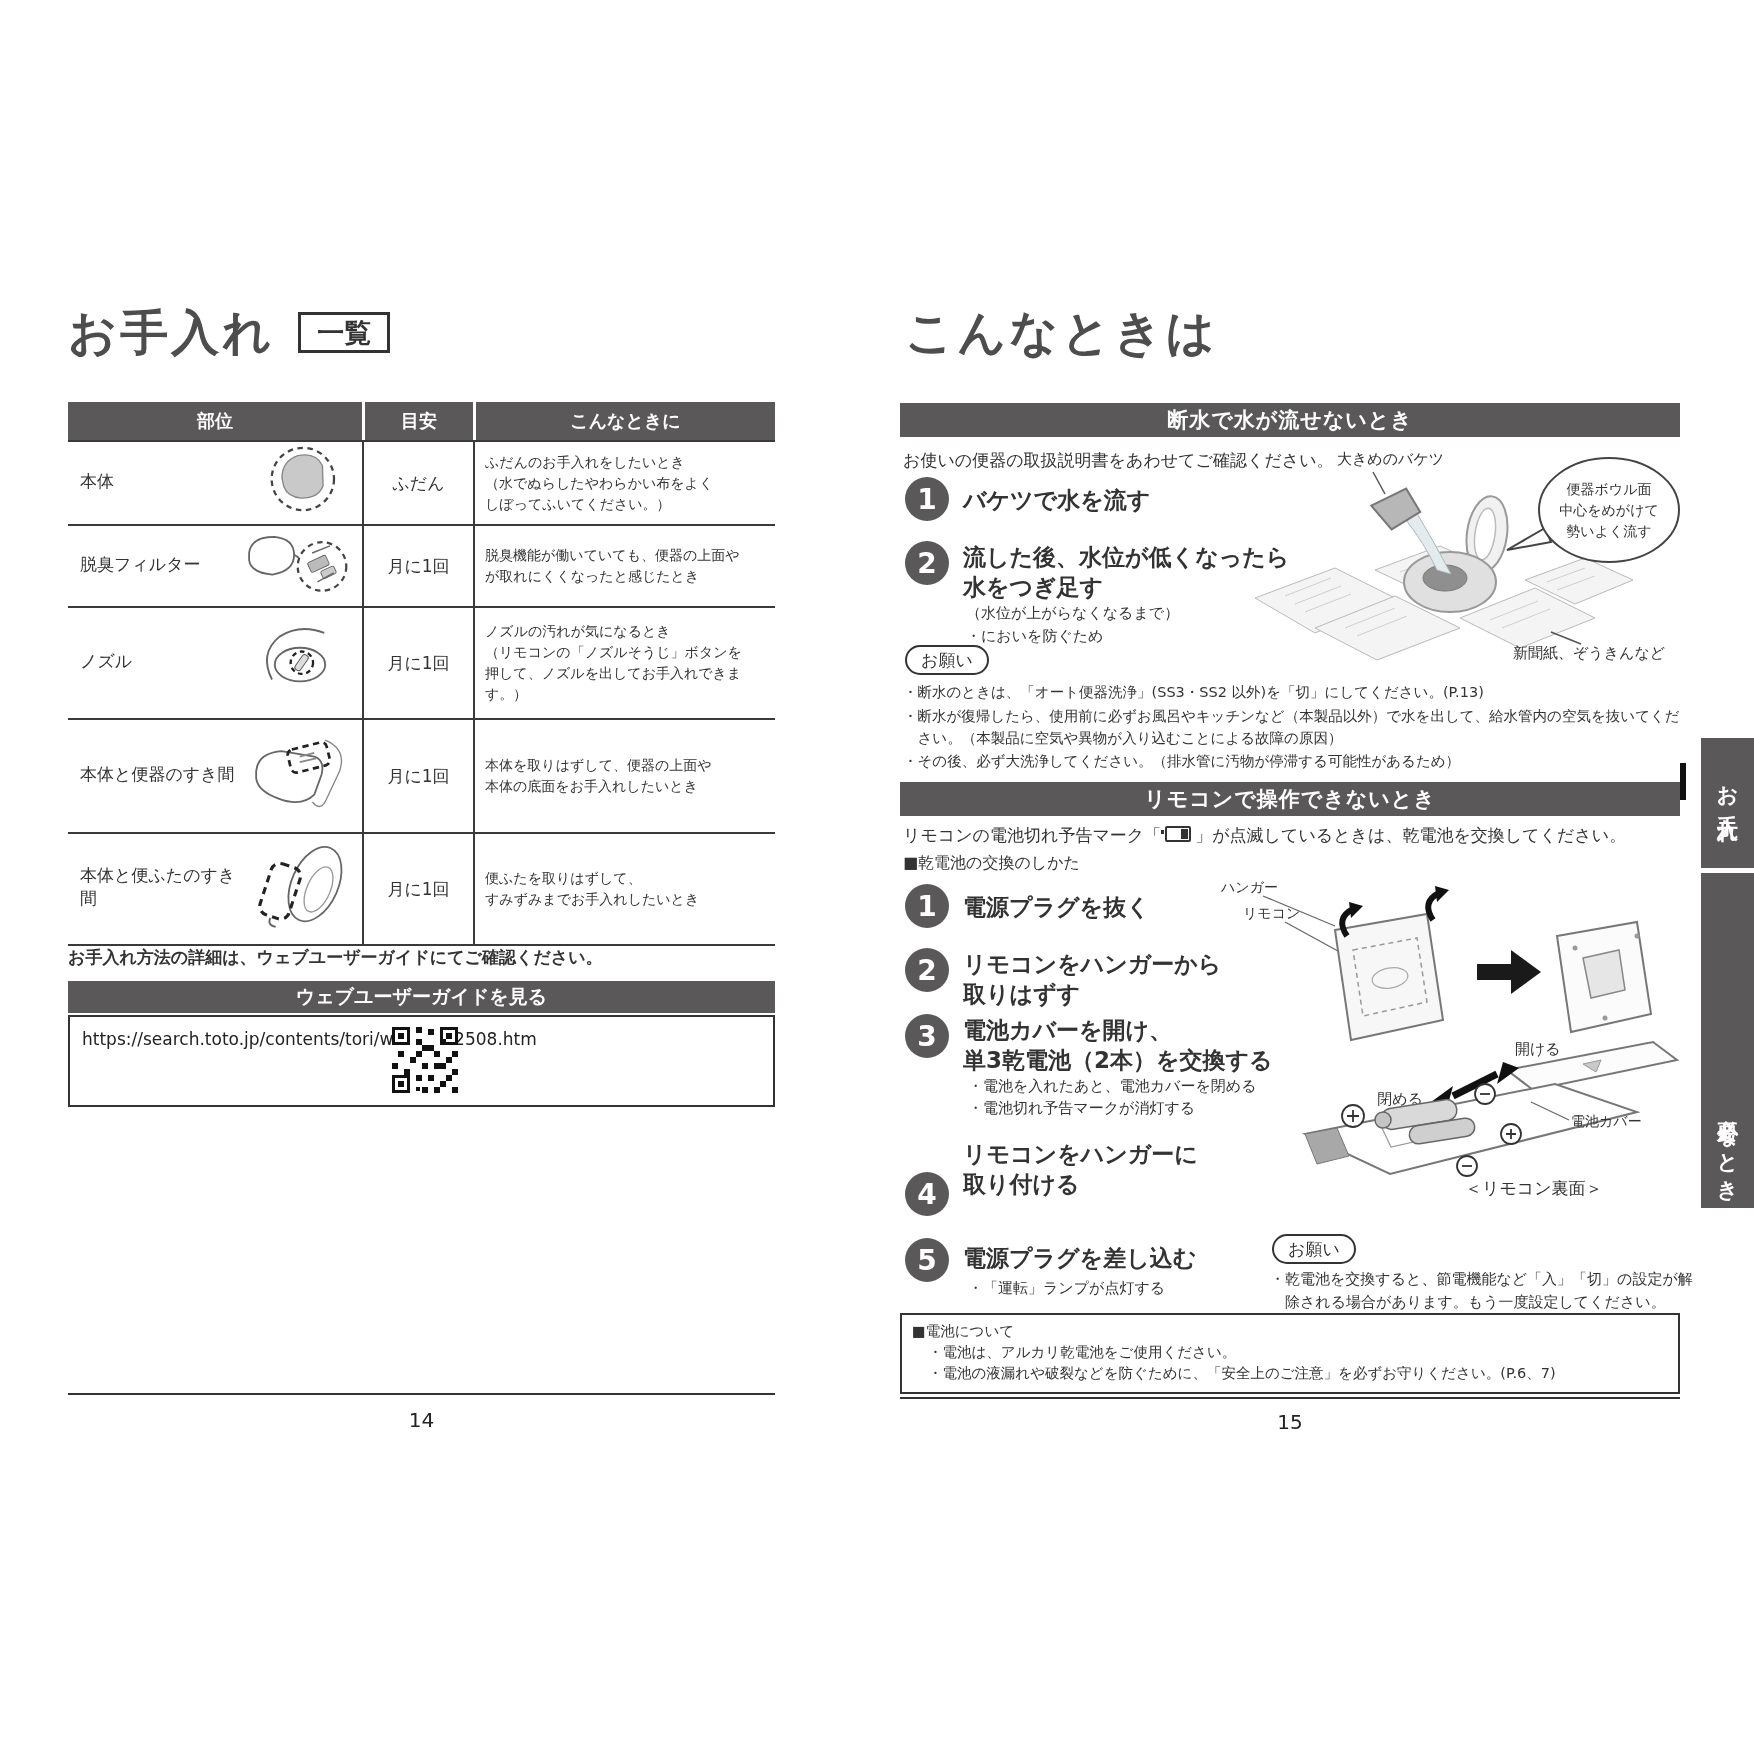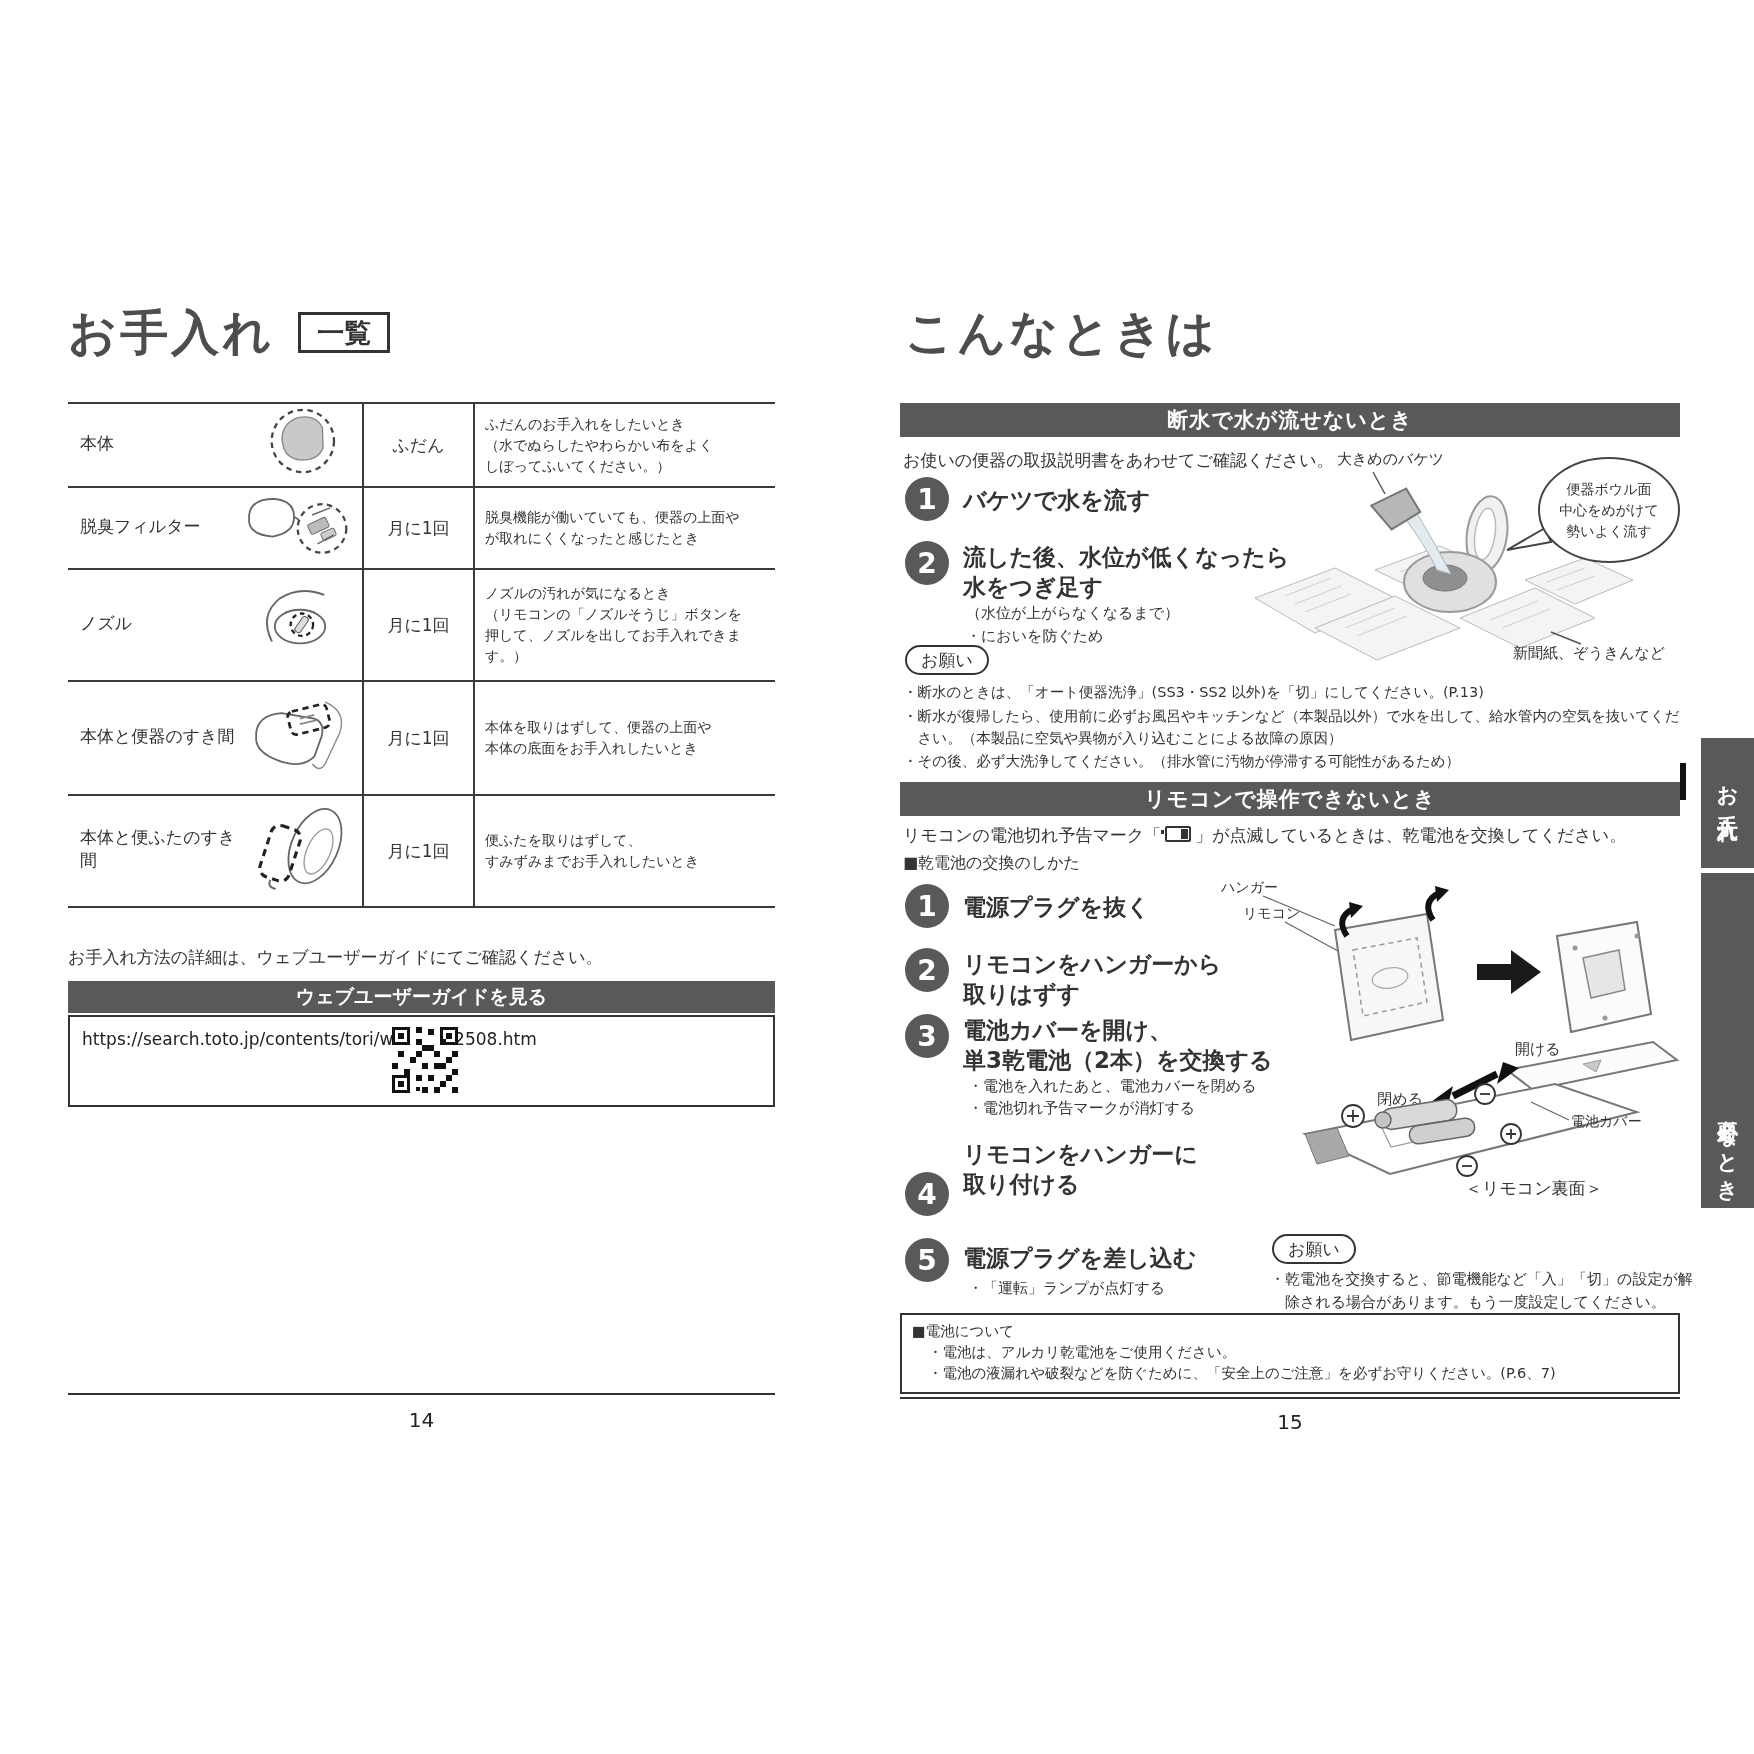--- a/index.html
+++ b/index.html
@@ -18,21 +18,21 @@
   .mrow.header{border-top:none;background:#5a5858;color:#fff;}
   .hcell{font-size:18px;font-weight:bold;text-align:center;padding:7px 0;}
   .hcell + .hcell{border-left:3px solid #fff;}
   .cell{display:flex;align-items:center;}
   .cell.part{justify-content:space-between;padding:0 6px 4px 12px;font-size:17px;}
   .cell.freq{justify-content:center;font-size:17px;border-left:2px solid #3a3a3a;}
   .cell.when{border-left:2px solid #3a3a3a;padding:8px 8px 8px 10px;font-size:14px;line-height:1.5;}
   .part-name{flex:0 1 auto;}
   .row-icon{flex:0 0 auto;}
 
-  .note-text{font-size:17px;color:#333;}
+  .note-text{font-size:17px;color:#333;font-weight:bold;}
   .guide-bar{width:707px;height:32px;background:#5a5858;color:#fff;font-size:19px;font-weight:bold;
              display:flex;align-items:center;justify-content:center;}
   .url-box{width:707px;height:92px;border:2px solid #333;box-sizing:border-box;}
   .url-text{position:absolute;left:12px;top:12px;font-size:17px;color:#222;}
 
   
   .section-bar{width:780px;height:34px;background:#5a5858;color:#fff;font-size:21px;font-weight:bold;
                display:flex;align-items:center;justify-content:center;letter-spacing:1px;}
   .body-17{font-size:17px;color:#333;}
   .body-16{font-size:16px;color:#333;}
@@ -69,20 +69,25 @@
 <body>
 
 <div id="canvas">
 
   <div class="abs" style="left:68px;top:308px;display:flex;align-items:center;gap:24px;">
     <div class="page-title">お手入れ</div>
     <div class="title-badge">一覧</div>
   </div>
 
   <div class="abs mtable" style="left:68px;top:402px;">
+    <div class="mrow header">
+      <div class="hcell">部位</div>
+      <div class="hcell">目安</div>
+      <div class="hcell">こんなときに</div>
+    </div>
 
     <div class="mrow" style="min-height:82px;">
       <div class="cell part">
         <span class="part-name">本体</span>
         <span class="row-icon">
           <svg width="110" height="74" viewBox="0 0 120 80">
             <circle cx="62" cy="40" r="34" fill="none" stroke="#444" stroke-width="2.5" stroke-dasharray="6 5"></circle>
             <path d="M40 34 Q44 16 62 14 Q82 14 86 30 L82 52 Q74 64 56 60 Q42 56 40 44 Z" fill="#c9c9c9" stroke="#888" stroke-width="1.5" transform="rotate(-12 62 40)"></path>
           </svg>
         </span>

